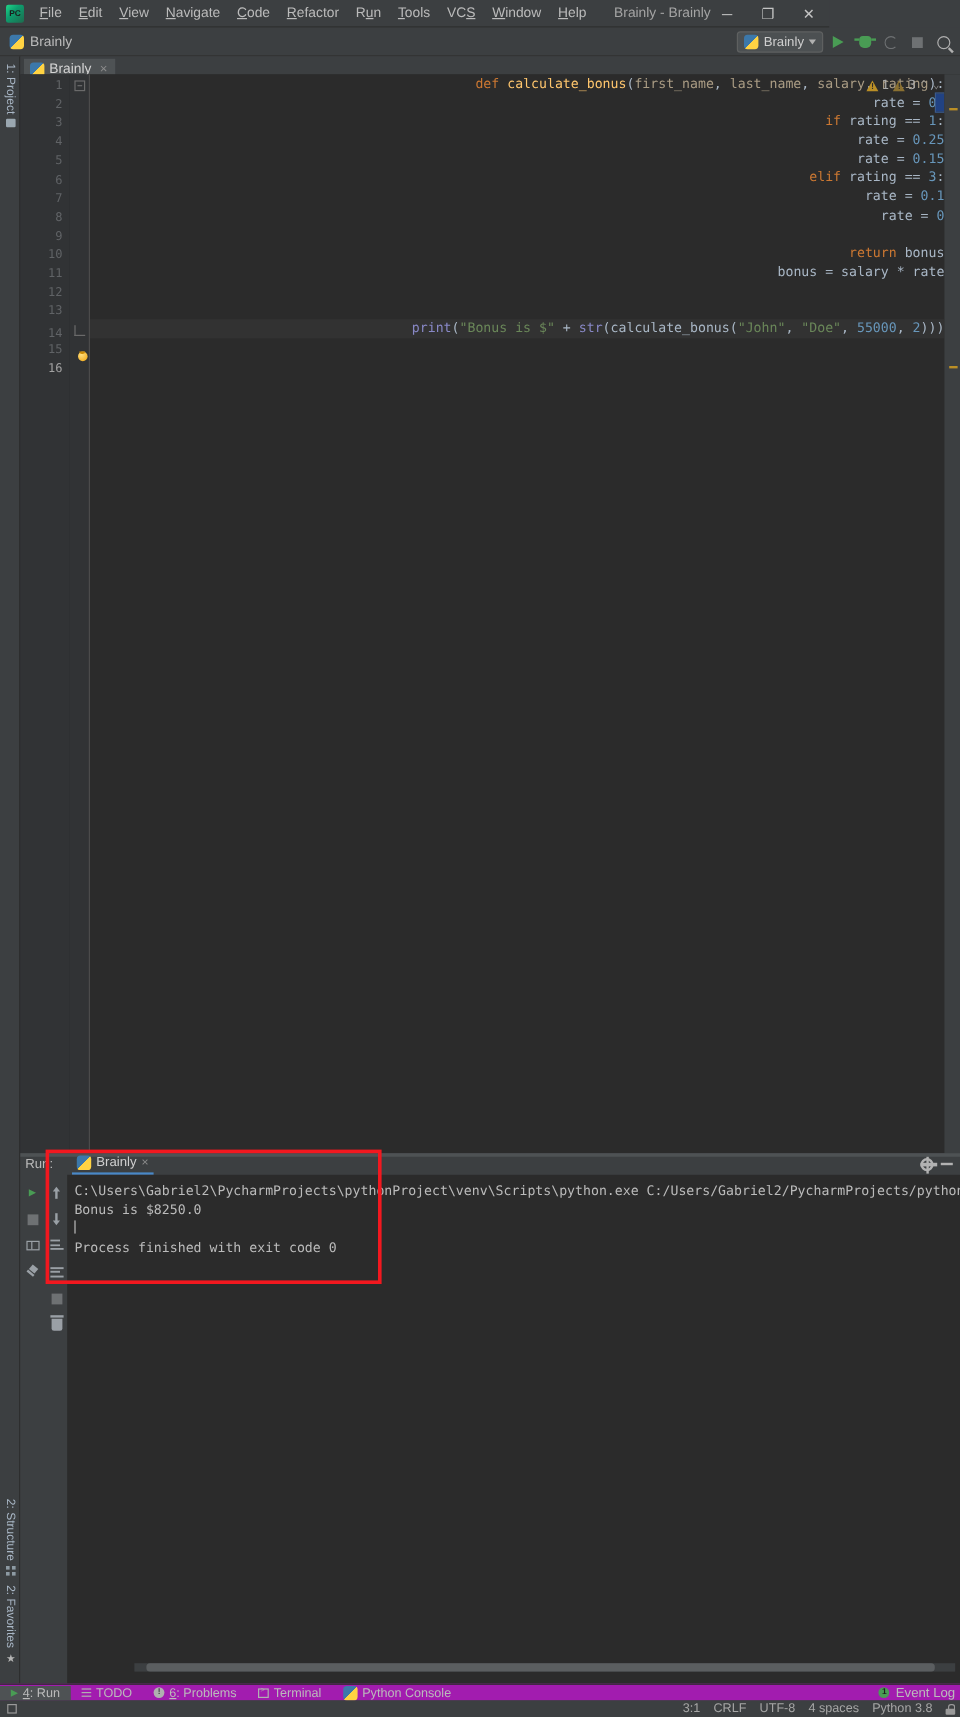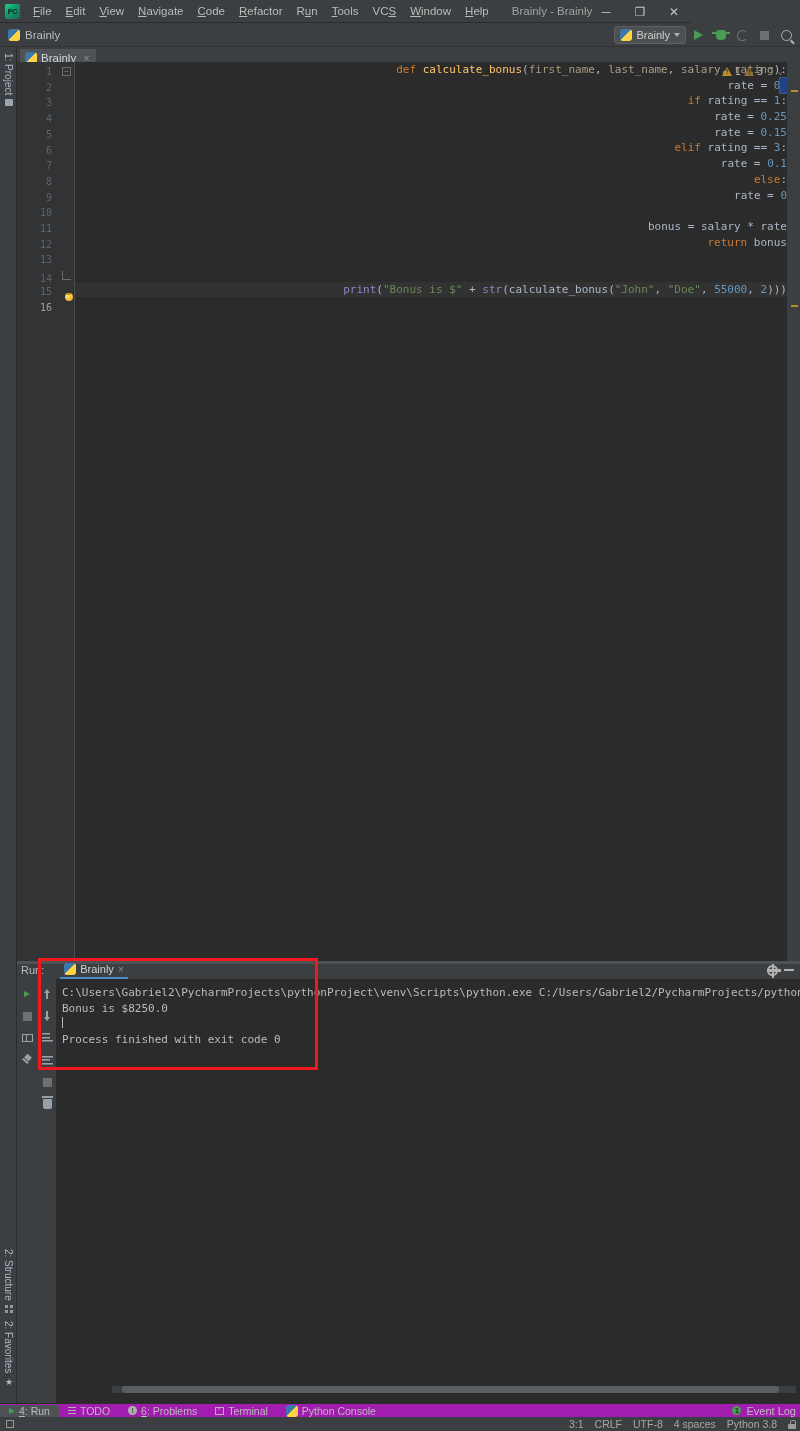--- a/index.html
+++ b/index.html
@@ -548,25 +548,24 @@
     </div>
 
     <div class="code-area">
       <div class="line"><span class="kw">def</span> <span class="fn">calculate_bonus</span>(<span class="pdef">first_name</span>, <span class="pdef">last_name</span>, <span class="pdef">salary</span>, <span class="pdef">rating</span>):</div>
       <div class="line">    rate = <span class="num">0</span><span class="caret-box">&nbsp;</span></div>
       <div class="line">    <span class="kw">if</span> rating == <span class="num">1</span>:</div>
       <div class="line">        rate = <span class="num">0.25</span></div>
       <div class="line">        rate = <span class="num">0.15</span></div>
       <div class="line">    <span class="kw">elif</span> rating == <span class="num">3</span>:</div>
       <div class="line">        rate = <span class="num">0.1</span></div>
-      <div class="line">    <span class="kw">else</span>:</div>
       <div class="line">        rate = <span class="num">0</span></div>
       <div class="line"> </div>
+      <div class="line">    <span class="kw">return</span> bonus</div>
       <div class="line">    bonus = salary * rate</div>
-      <div class="line">    <span class="kw">return</span> bonus</div>
       <div class="line"> </div>
       <div class="line"> </div>
       <div class="line cur-line"><span class="bfn">print</span>(<span class="str">"Bonus is $"</span> + <span class="bfn">str</span>(<span class="par">calculate_bonus</span>(<span class="str">"John"</span>, <span class="str">"Doe"</span>, <span class="num">55000</span>, <span class="num">2</span>)))</div>
     </div>
 
     <div class="right-gutter">
       <div class="marker" style="top:28px"></div>
       <div class="marker" style="top:243px"></div>
     </div>
 

